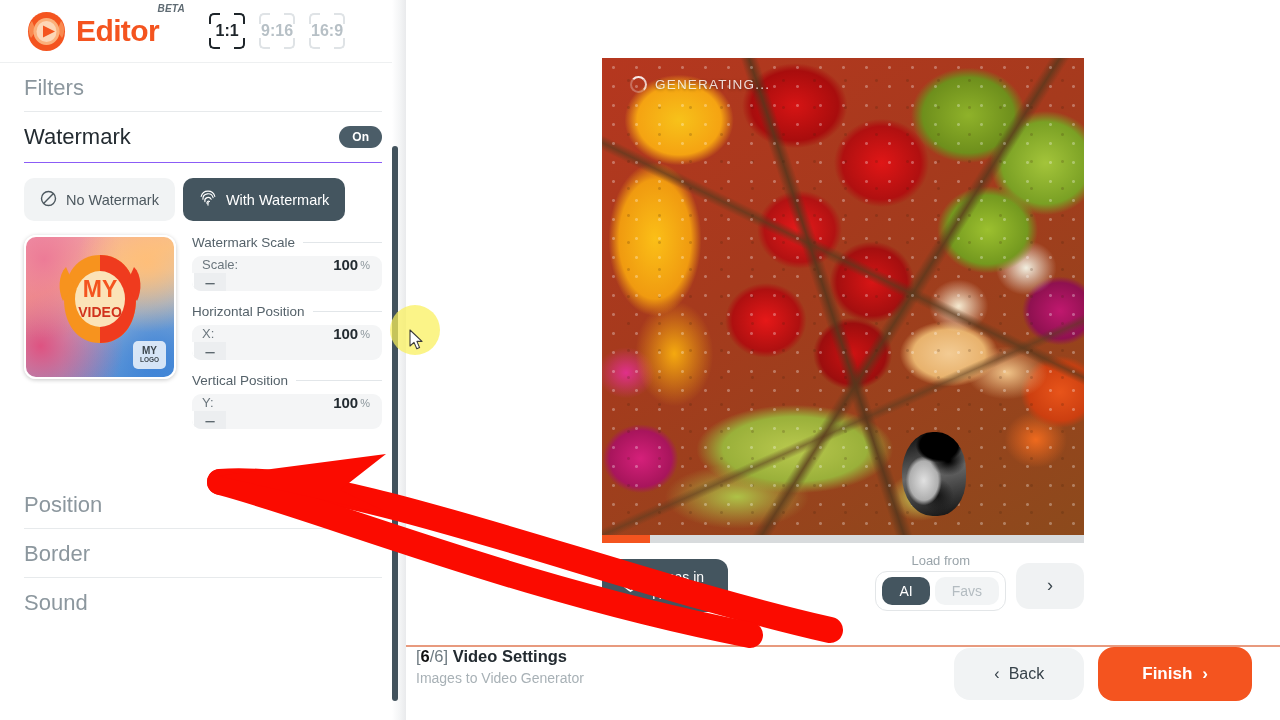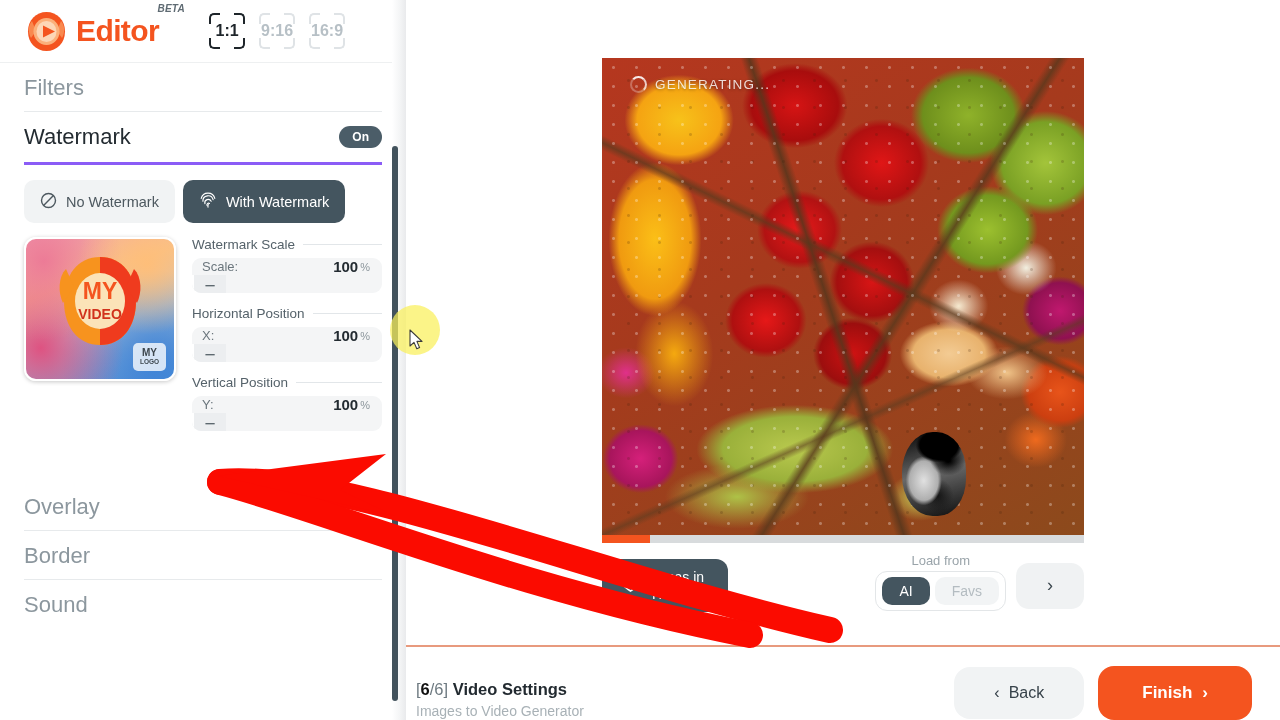--- a/index.html
+++ b/index.html
@@ -79,21 +79,21 @@
   .panel { padding: 0 24px 0 24px; }
   .sec-head {
     font-size: 22px; color: #8c979e; font-weight: 400;
     padding: 12px 0 10px 0;
     border-bottom: 1px solid #e7eaec;
     cursor: pointer;
   }
   .sec-head.open {
     color: #232b31; font-weight: 500;
     display: flex; align-items: center; justify-content: space-between;
-    border-bottom: 3px solid #8b5cf6;
+    border-bottom: 1px solid #8b5cf6;
     padding-bottom: 12px;
   }
   .pill-on {
     background: #4b5d68; color: #fff;
     font-size: 12px; font-weight: 600;
     border-radius: 11px; padding: 4px 13px;
     cursor: pointer;
   }
 
   .seg-row { display: flex; gap: 8px; margin-top: 15px; }
@@ -280,21 +280,21 @@
     width: 68px; height: 46px; border-radius: 13px;
     background: #f0f2f3; color: #3b464d;
     display: flex; align-items: center; justify-content: center;
     font-size: 18px; cursor: pointer;
   }
 
   
   .footer {
     position: relative; height: 75px;
     border-top: 2px solid #e89a7e;
-    display: flex; align-items: flex-end;
+    display: flex; align-items: flex-start;
     padding: 0 28px 0 10px;
     background: #fff;
     margin-top: 28px;
   }
   .step-info { line-height: 1.2; }
   .step-title { font-size: 16.5px; color: #222a30; font-weight: 600; }
   .step-title .num { color: #111; }
   .step-title .den { color: #6e7a81; font-weight: 400; }
   .step-sub { font-size: 14px; color: #a8b1b6; margin-top: 3px; }
   .footer-actions { margin-left: auto; display: flex; align-items: center; gap: 14px; }
@@ -469,21 +469,21 @@
               </div>
               <div class="btn">−</div>
               <div class="btn">+</div>
             </div>
           </div>
 
         </div>
       </div>
 
       <div class="collapsed-list">
-        <div class="sec-head">Overlay</div>
+        <div class="sec-head">Position</div>
         <div class="sec-head">Border</div>
         <div class="sec-head" style="border-bottom:none">Sound</div>
       </div>
 
     </div>
 
     <div class="sidebar-edge"></div>
     <div class="scroll-track"></div>
     <div class="scroll-thumb"></div>
   </div>

